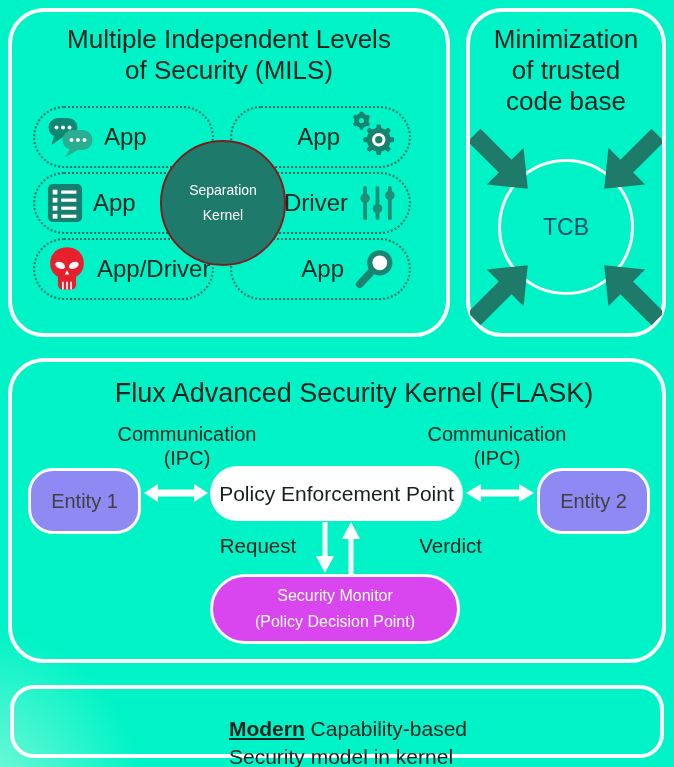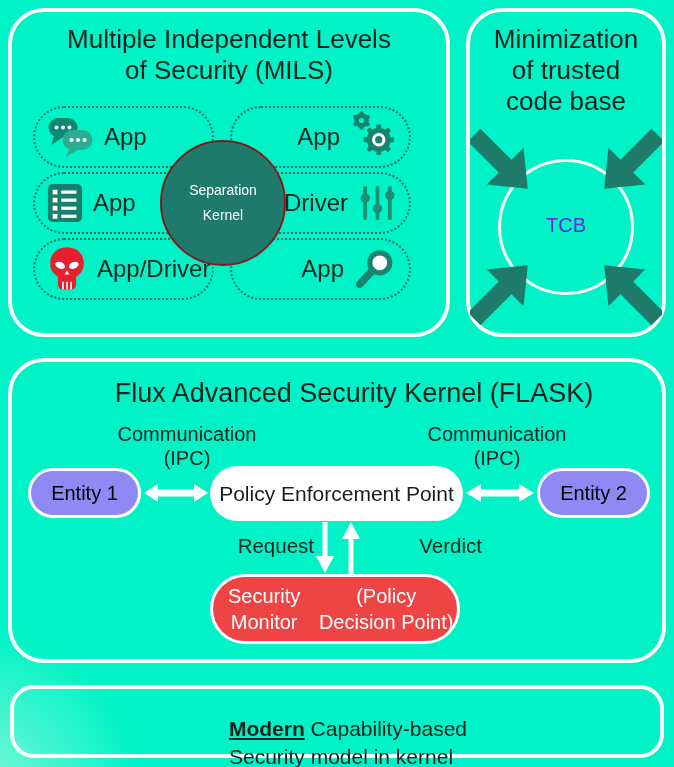--- a/index.html
+++ b/index.html
@@ -50,45 +50,45 @@
   }
 
   
   .tcb-circle{
     position:absolute;left:28px;top:147px;width:136px;height:136px;
     border:3px solid #fff;border-radius:50%;box-sizing:border-box;
   }
   .tcb-arrows{position:absolute;left:0;top:0;width:192px;height:321px;}
   .tcb-label{
     position:absolute;left:0;right:0;top:202px;text-align:center;
-    font-size:20px;color:#6d28d9;
+    font-size:23px;color:#0c4a6e;
   }
 
   
   .commlabel{position:absolute;width:170px;text-align:center;font-size:20px;line-height:24px;top:60px;}
   .pill{
     position:absolute;box-sizing:border-box;border:3px solid #fff;
     display:flex;align-items:center;justify-content:center;text-align:center;
   }
   .entity{
-    width:113px;height:50px;top:106px;border-radius:25px;
-    background:#8F8AF3;color:#000000;font-size:20px;
+    width:113px;height:66px;top:106px;border-radius:25px;
+    background:#8F8AF3;color:#404040;font-size:20px;
   }
   .pep{
     left:198px;top:104px;width:253px;height:55px;border-radius:28px;
     background:#fff;border:none;color:#15201D;font-size:21px;
   }
   .monitor{
     left:198px;top:212px;width:250px;height:70px;border-radius:35px;
-    background:#ef4444;color:#fff;font-size:20px;line-height:26px;
-    flex-direction:row;
+    background:#d946ef;color:#fff;font-size:16px;line-height:26px;
+    flex-direction:column;
   }
   .arrow-svg{position:absolute;}
   .flowlabel{position:absolute;font-size:20.5px;color:#13221E;top:172px;}
-  #request-label{left:190px;width:112px;text-align:right;}
+  #request-label{left:190px;width:112px;text-align:center;}
   #verdict-label{left:350px;width:120px;text-align:right;}
 
   
   .footer-text{
     width:fit-content;margin:26px auto 0 auto;text-align:left;
     font-size:21px;line-height:28px;color:#13221E;
   }
   .footer-text b{text-decoration:underline;}
 </style>
 </head>

